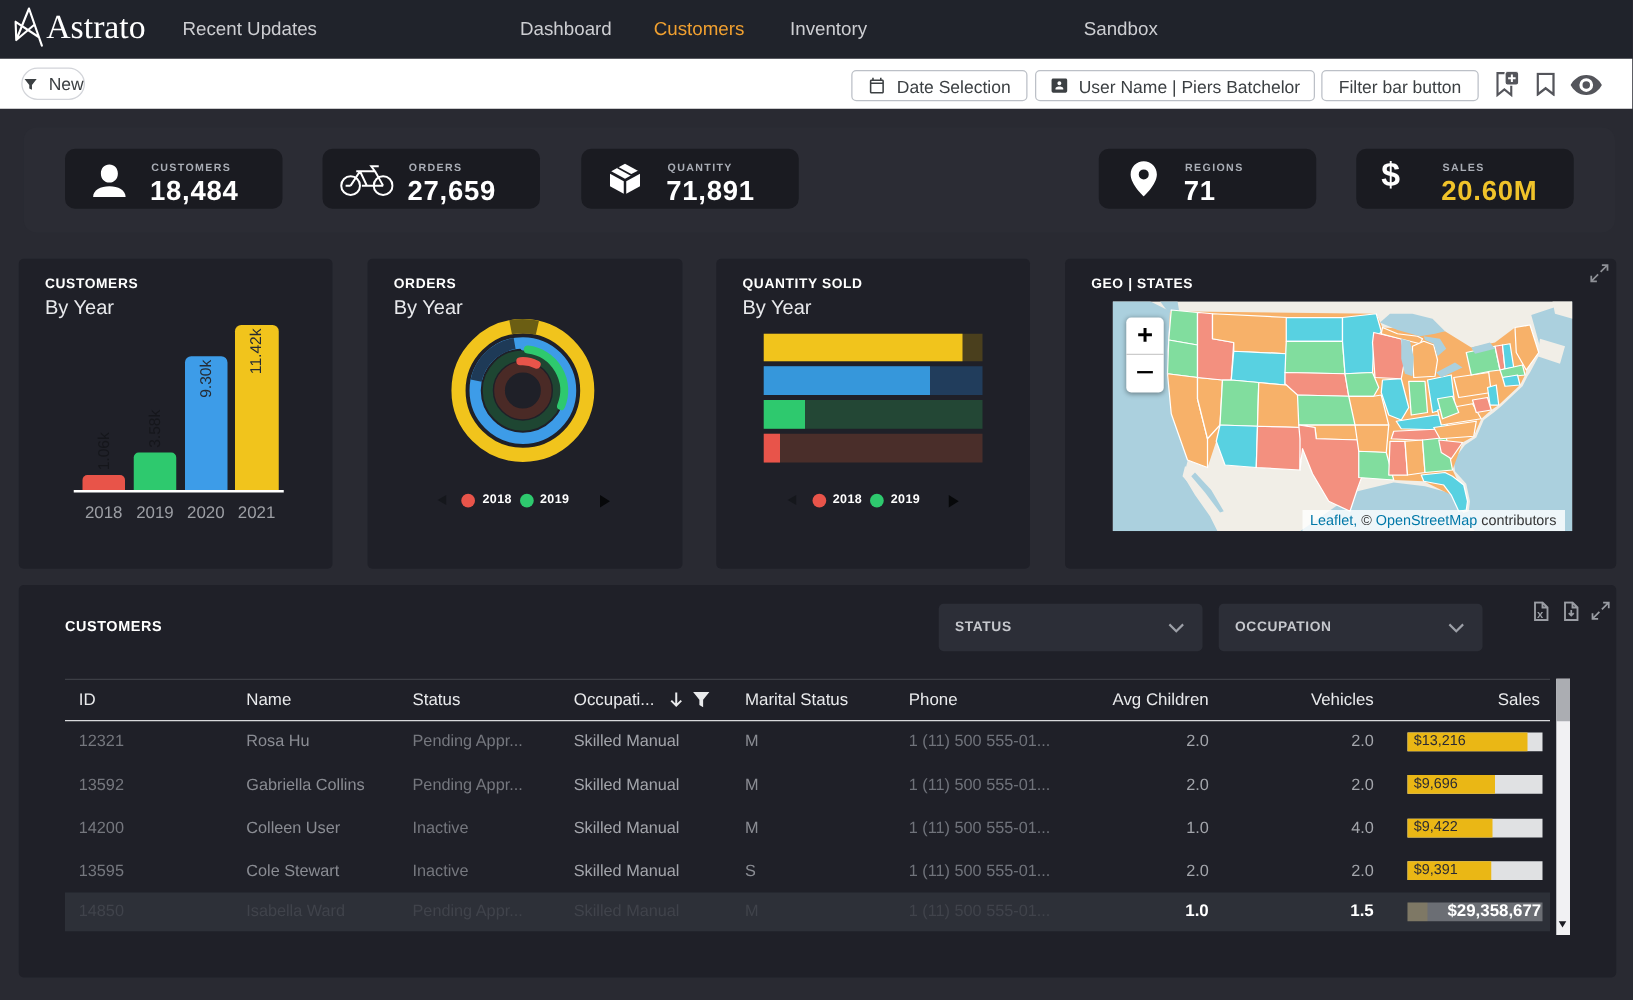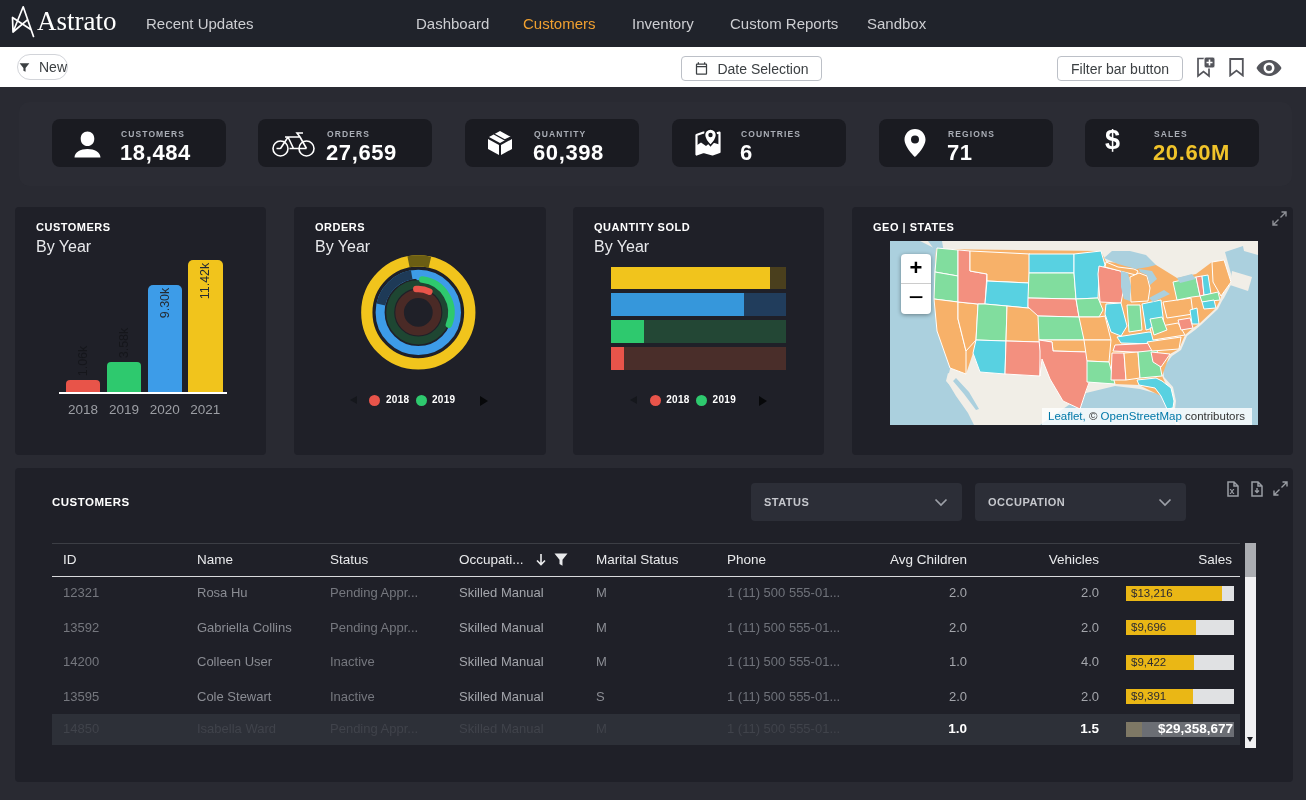--- a/index.html
+++ b/index.html
@@ -54,36 +54,41 @@
 
   <div id="nav">
     <svg class="abs" style="left:11px;top:3px" width="26" height="41" viewBox="0 0 26 41">
       <path d="M12.2 3.8 L2 29 M12.2 3.8 L22.5 33.5 M1.5 14.5 L2 29 M1.5 14.5 L20.2 26.8 M2 29 L16.7 16.6" fill="none" stroke="#fff" stroke-width="1.7" stroke-linecap="round"></path>
     </svg>
     <div id="logo-text">Astrato</div>
     <div class="navitem" style="left:146px">Recent Updates</div>
     <div class="navitem" style="left:416px">Dashboard</div>
     <div class="navitem" style="left:523px;color:#f0a030">Customers</div>
     <div class="navitem" style="left:632px">Inventory</div>
-    <div class="navitem" style="left:730px">Custom Reports</div>
     <div class="navitem" style="left:867px">Sandbox</div>
   </div>
 
   <div id="toolbar">
     <div class="tbtn" style="left:17px;top:7px;width:51px;height:26px;border-radius:13px;border-color:#d2d4d9;">
       <svg width="13" height="13" viewBox="0 0 24 24">
           <path d="M3 4h18l-7 9v7l-4-2v-5z" fill="#3c4043"></path>
         </svg>
       New
     </div>
     <div class="tbtn" style="left:681px;top:9px;width:141px;height:25px;">
       <svg width="15" height="15" viewBox="0 0 24 24">
           <path d="M19 4h-1V2h-2v2H8V2H6v2H5c-1.1 0-2 .9-2 2v14c0 1.1.9 2 2 2h14c1.1 0 2-.9 2-2V6c0-1.1-.9-2-2-2zm0 16H5V10h14v10zM5 8V6h14v2H5z" fill="#3c4043"></path>
         </svg>
       Date Selection
+    </div>
+    <div class="tbtn" style="left:828px;top:9px;width:224px;height:25px;">
+      <svg width="15" height="15" viewBox="0 0 24 24">
+          <path d="M20 3H4c-1.1 0-2 .9-2 2v14c0 1.1.9 2 2 2h16c1.1 0 2-.9 2-2V5c0-1.1-.9-2-2-2zm-8 3.5c1.38 0 2.5 1.12 2.5 2.5s-1.12 2.5-2.5 2.5S9.5 10.38 9.5 9s1.12-2.5 2.5-2.5zM17 17H7v-1.25c0-1.66 3.33-2.5 5-2.5s5 .84 5 2.5V17z" fill="#3c4043"></path>
+        </svg>
+      User Name | Piers Batchelor
     </div>
     <div class="tbtn" style="left:1057px;top:9px;width:126px;height:25px;">Filter bar button</div>
     <svg class="abs" style="left:1196px;top:10px" width="20" height="21" viewBox="0 0 20 21">
       <path d="M2 1.5 H13 V19 L7.5 14.5 L2 19 Z" fill="none" stroke="#54555b" stroke-width="1.7"></path>
       <rect x="8" y="0" width="11" height="11" rx="2" fill="#54555b" stroke="#fff" stroke-width="1"></rect>
       <path d="M13.5 2.5 v6 M10.5 5.5 h6" stroke="#fff" stroke-width="1.6"></path>
     </svg>
     <svg class="abs" style="left:1229px;top:11px" width="15" height="19" viewBox="0 0 15 19">
       <path d="M1.2 1 H13.8 V17.5 L7.5 12.6 L1.2 17.5 Z" fill="none" stroke="#54555b" stroke-width="1.8"></path>
     </svg>
@@ -111,31 +116,21 @@
         <div class="tvalue">27,659</div>
     </div>
     <div class="tile" style="left:446px">
       <svg class="abs" style="left:20px;top:10px" width="30" height="28" viewBox="0 0 30 28">
         <path d="M4 8 L15 2 L26 8 L15 14 Z" fill="#fff"></path>
         <path d="M3 10 L14 16 V26 L3 20 Z" fill="#fff"></path>
         <path d="M27 10 L16 16 V26 L27 20 Z" fill="#fff"></path>
         <path d="M9 5 L20 11 L26 8" fill="none" stroke="#1a1b21" stroke-width="1.4"></path>
       </svg>
       <div class="tlabel">QUANTITY</div>
-        <div class="tvalue">60,398</div>
-    </div>
-    <div class="tile" style="left:653px">
-      <svg class="abs" style="left:22px;top:9px" width="28" height="30" viewBox="0 0 28 30">
-        <path d="M2.5 7 L9.5 4.5 L16.5 7 L25.5 4.5 V24 L18.5 26.5 L9.5 24 L2.5 26.5 Z" fill="none" stroke="#fff" stroke-width="2.2" stroke-linejoin="round"></path>
-        <path d="M2.5 17.5 L7 14.5 L12 18 L17 14 L25.5 16.5 V24 L18.5 26.5 L9.5 24 L2.5 26.5 Z" fill="#fff"></path>
-        <path d="M16.5 1 a6 6 0 0 1 6 6 c0 4.4-6 10.5-6 10.5 s-6-6.1-6-10.5 a6 6 0 0 1 6-6z" fill="#fff" stroke="#16171c" stroke-width="1.6"></path>
-        <circle cx="16.5" cy="7" r="2.2" fill="#16171c"></circle>
-      </svg>
-      <div class="tlabel">COUNTRIES</div>
-        <div class="tvalue">6</div>
+        <div class="tvalue">71,891</div>
     </div>
     <div class="tile" style="left:860px">
       <svg class="abs" style="left:24px;top:9px" width="24" height="30" viewBox="0 0 24 30">
           <path d="M12 1 C6.2 1 1.5 5.7 1.5 11.5 C1.5 19.4 12 29 12 29 S22.5 19.4 22.5 11.5 C22.5 5.7 17.8 1 12 1 Z M12 15.5 A4 4 0 1 1 12 7.5 A4 4 0 0 1 12 15.5 Z" fill="#fff"></path>
         </svg>
       <div class="tlabel">REGIONS</div>
         <div class="tvalue">71</div>
     </div>
     <div class="tile" style="left:1066px">
       <div class="abs" style="left:20px;top:6px;font-size:27px;font-weight:bold;color:#fff">$</div>

